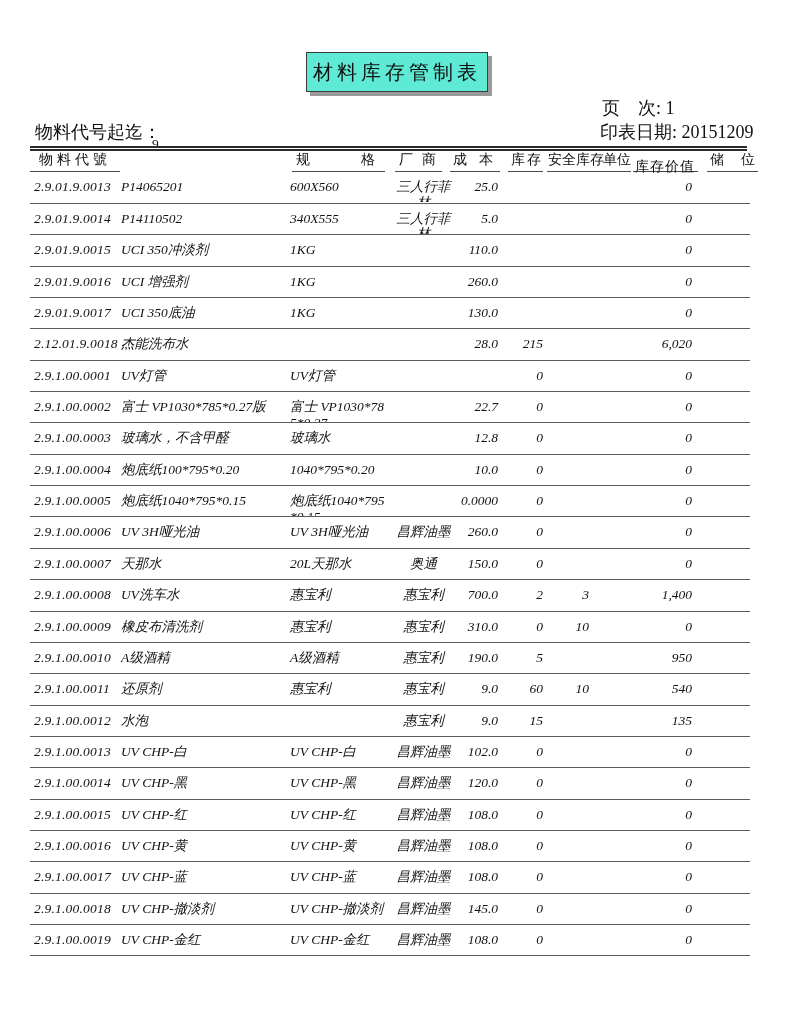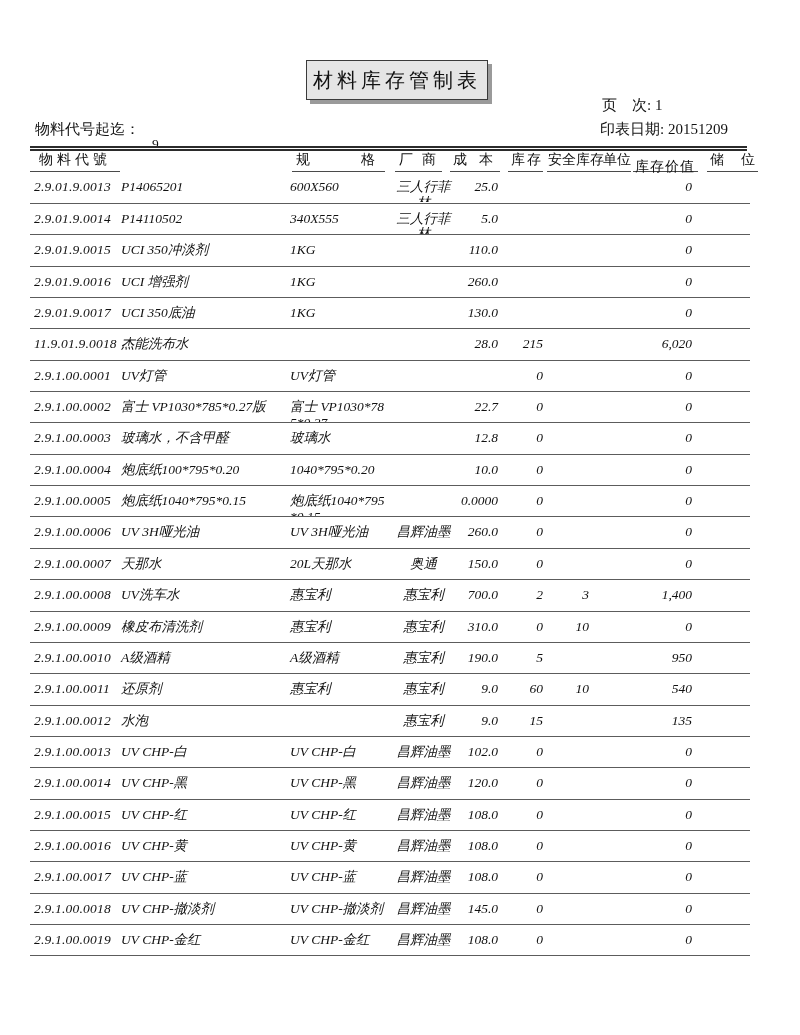--- a/index.html
+++ b/index.html
@@ -1,24 +1,24 @@
 <!DOCTYPE html>
 <html><head>
 <meta charset="utf-8">
 <style>
   html,body{margin:0;padding:0;background:#fff;}
   .page{position:relative;width:800px;height:1035px;background:#fff;overflow:hidden;
         font-family:"Liberation Serif","DejaVu Serif",serif;color:#111;}
   
-  .title-box{position:absolute;left:306px;top:60px;width:180px;height:38px;
-             border:1.5px solid #3a3a3a;background:#e5e5e5;box-shadow:4px 4px 0 #9a9a9a;
+  .title-box{position:absolute;left:306px;top:52px;width:180px;height:38px;
+             border:1.5px solid #3a3a3a;background:#5eead4;box-shadow:4px 4px 0 #9a9a9a;
              display:flex;align-items:center;justify-content:center;}
   .title-box .t{font-size:20px;letter-spacing:4px;white-space:nowrap;}
   
-  .meta{position:absolute;font-size:15px;white-space:nowrap;}
+  .meta{position:absolute;font-size:18px;white-space:nowrap;}
   .page-no{left:602px;top:96px;}
   .range-label{left:35px;top:120px;}
   .range-value{left:150px;top:120px;}
   .code-sp{letter-spacing:3.5px;}
   .tilde{margin:0 4px;}
   .range-wrap{position:absolute;left:152px;top:136px;height:11px;overflow:hidden;
               font-size:13.5px;letter-spacing:3.5px;}
   .print-date{left:600px;top:120px;}
   
   .table-area{position:absolute;left:30px;top:146px;width:760px;}
@@ -263,21 +263,21 @@
               <div class="clip">0</div>
             </td>
       <td class="c-fill"></td>
       <td class="c-storage nb">
               <div class="clip"></div>
             </td>
     </tr>
 
     <tr>
       <td class="c-code">
-              <div class="clip">11.9.01.9.0018</div>
+              <div class="clip">2.12.01.9.0018</div>
             </td>
       <td class="c-name">
               <div class="clip">杰能洗布水</div>
             </td>
       <td class="c-spec">
               <div class="clip"></div>
             </td>
       <td class="c-vendor">
               <div class="clip"></div>
             </td>

